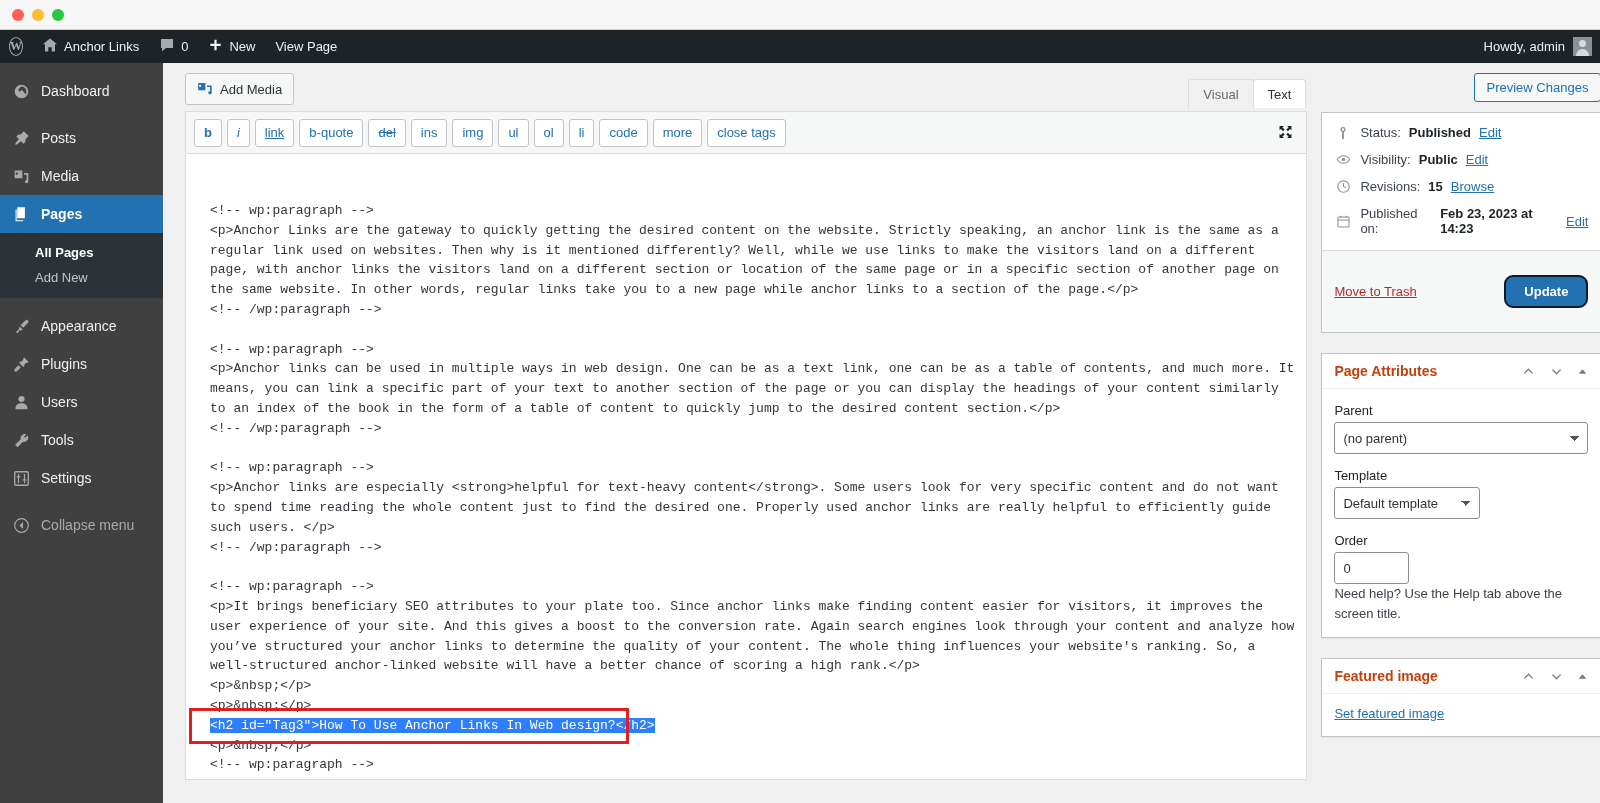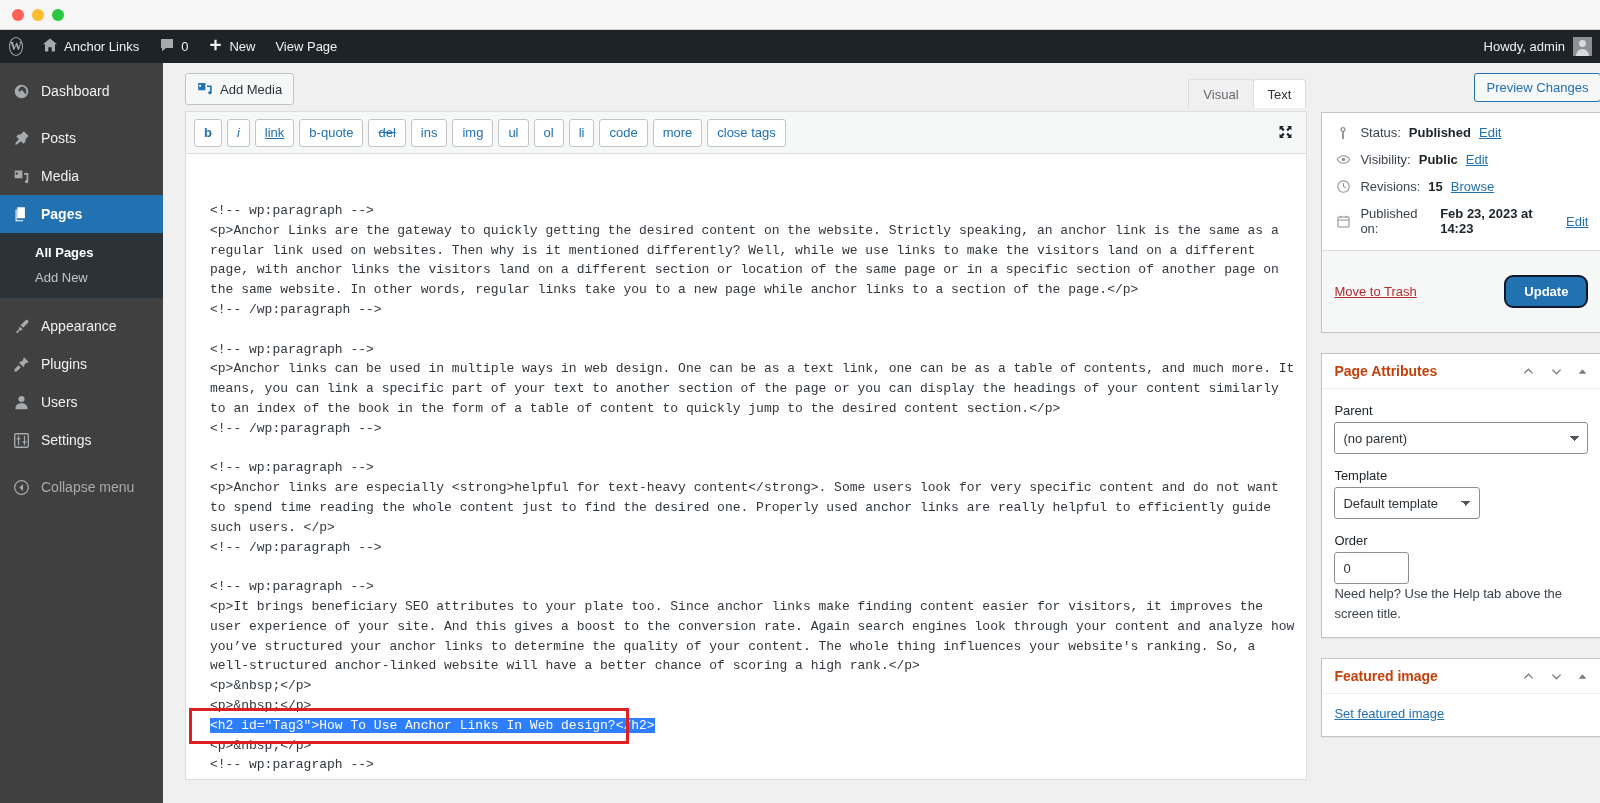--- a/index.html
+++ b/index.html
@@ -353,20 +353,28 @@
     <div class="menu-item">
       <span class="mi-icon">
         <svg width="17" height="17" viewBox="0 0 20 20" fill="currentColor">
             <circle cx="10" cy="6" r="3.6"></circle>
             <path d="M10 11c-4 0-7 2.3-7 5.2V18h14v-1.8c0-2.9-3-5.2-7-5.2z"></path>
           </svg>
       </span>
       <span>Users</span>
     </div>
 
+    <div class="menu-item">
+      <span class="mi-icon">
+        <svg width="17" height="17" viewBox="0 0 20 20" fill="currentColor">
+            <path d="M17 4.2 14.4 6.8 13 5.4l2.6-2.6a5 5 0 00-6.7 5.9l-6.4 6.4 2.8 2.8 6.4-6.4A5 5 0 0017.6 5L17 4.2z"></path>
+          </svg>
+      </span>
+      <span>Tools</span>
+    </div>
 
     <div class="menu-item">
       <span class="mi-icon">
         <svg width="17" height="17" viewBox="0 0 20 20" fill="currentColor">
             <rect x="2" y="2" width="16" height="16" rx="1.5" fill="none" stroke="currentColor" stroke-width="1.6"></rect>
             <path d="M6.5 5v10M6.5 5 M13.5 5v10"></path>
             <rect x="5.8" y="4.5" width="1.4" height="11"></rect>
             <rect x="12.8" y="4.5" width="1.4" height="11"></rect>
             <rect x="4.2" y="7.3" width="4.6" height="1.4"></rect>
             <rect x="11.2" y="11" width="4.6" height="1.4"></rect>

